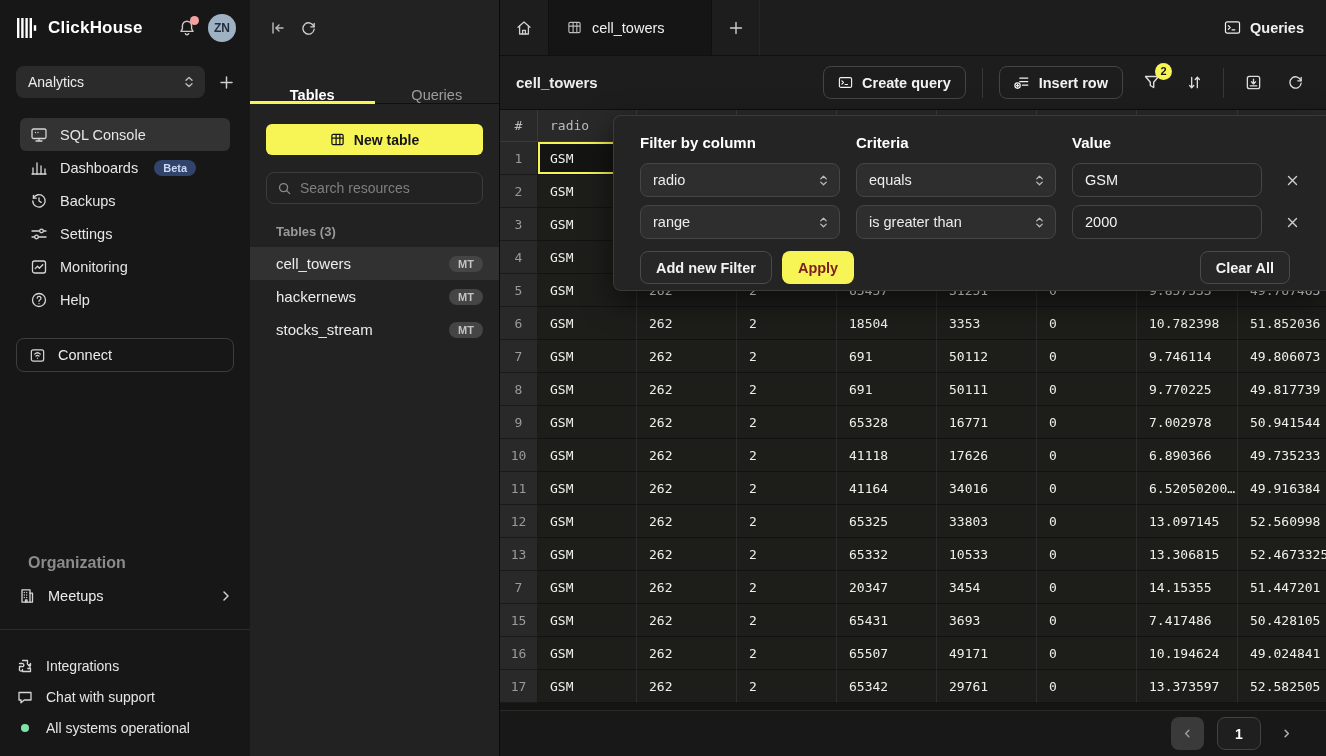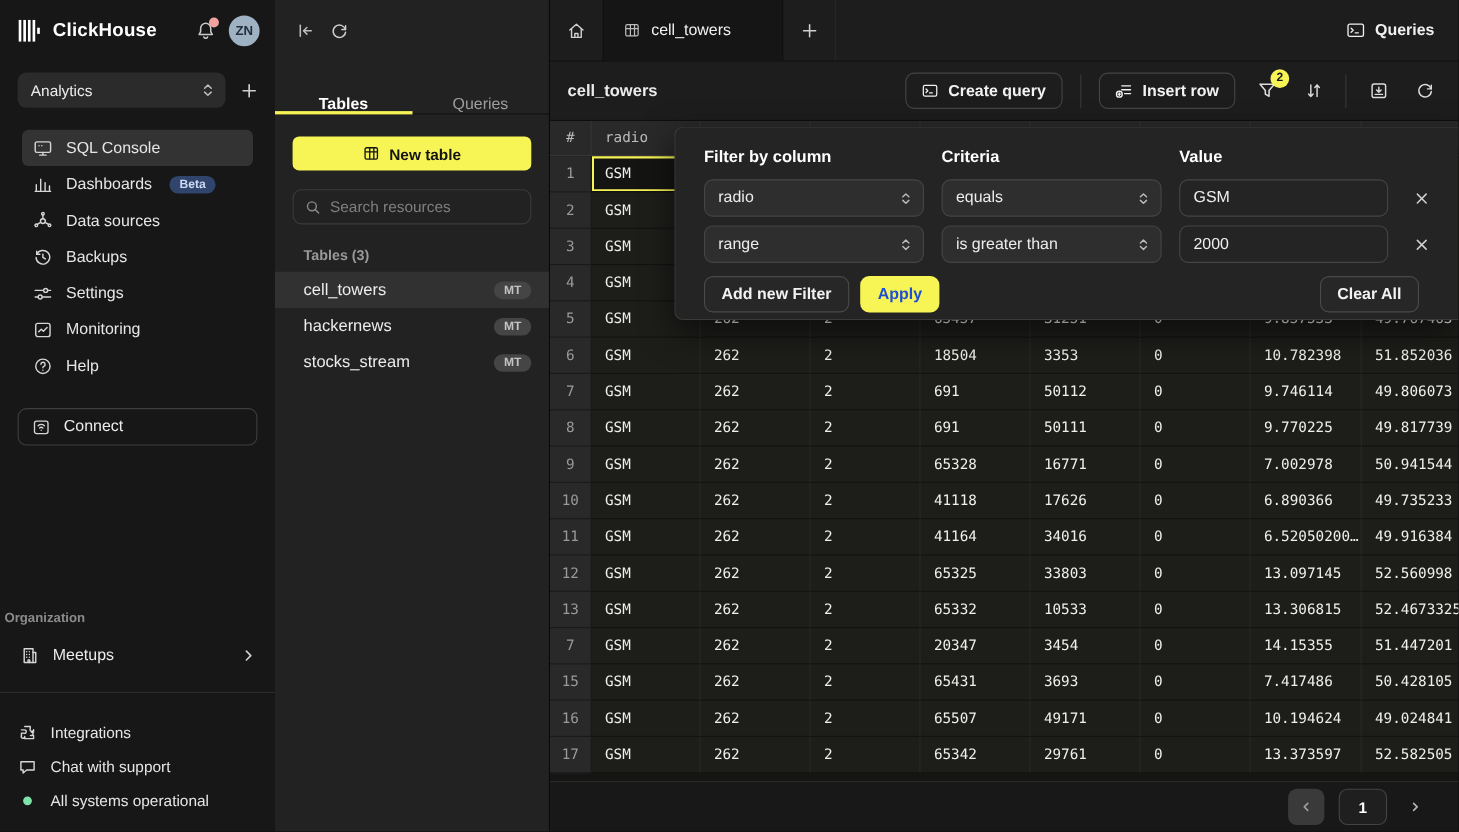--- a/index.html
+++ b/index.html
@@ -22,21 +22,21 @@
   .ws-row { display:flex; align-items:center; padding:10px 16px 6px 16px; gap:14px; }
   .ws-select { flex:1; height:32px; background:#2b2b2b; border-radius:8px; display:flex; align-items:center; padding:0 10px 0 12px; font-size:14px; color:#ededed; cursor:pointer; }
   .ws-select .spacer { flex:1; }
   .plus-btn { color:#cfcfcf; cursor:pointer; display:flex; }
   .nav { margin-top:14px; padding:0 20px; }
   .nav-item { height:33px; display:flex; align-items:center; gap:12px; padding:0 10px; border-radius:6px; font-size:14.5px; color:#e6e6e6; cursor:pointer; }
   .nav-item .ico { width:18px; color:#d6d6d6; display:flex; justify-content:center; }
   .nav-item.active { background:#333333; }
   .badge-beta { margin-left:4px; background:#30446c; color:#ccd9f5; font-size:11px; font-weight:700; border-radius:10px; padding:2px 9px; }
   .connect-btn { margin:22px 16px 0 16px; height:34px; border:1px solid #3e3e3e; border-radius:8px; display:flex; align-items:center; gap:12px; padding:0 12px; font-size:14.5px; cursor:pointer; }
-  .org-label { margin:0 4px; position:absolute; top:554px; font-size:12px; font-weight:700; color:#8b8b8b; }
+  .org-label { margin:0 28px; position:absolute; top:554px; font-size:16px; font-weight:700; color:#8b8b8b; }
   .org-item { position:absolute; top:580px; left:8px; right:8px; height:32px; display:flex; align-items:center; gap:12px; padding:0 10px; font-size:14.5px; cursor:pointer; }
   .org-item .spacer { flex:1; }
   .sb-divider { position:absolute; top:629px; left:0; right:0; border-top:1px solid #2b2b2b; }
   .sb-foot { position:absolute; top:650px; left:16px; right:16px; }
   .foot-item { height:31px; display:flex; align-items:center; gap:12px; font-size:14px; color:#e6e6e6; cursor:pointer; }
   .status-dot { width:8px; height:8px; border-radius:50%; background:#7fe3a9; margin:0 5px; }
 
   
   .ex-head { height:56px; display:flex; align-items:center; padding:0 14px 0 20px; gap:12px; }
   .collapse-btn { color:#bdbdbd; cursor:pointer; display:flex; }
@@ -89,21 +89,21 @@
   .pop-labels { display:flex; gap:16px; margin-bottom:12px; }
   .pop-labels div { font-size:15px; font-weight:700; color:#fff; }
   .pl-col { width:200px; } .pl-cri { width:200px; } .pl-val { width:190px; }
   .pop-row { display:flex; gap:16px; align-items:center; margin-bottom:8px; }
   .pp-select { width:200px; height:34px; background:#2e2e2e; border:1px solid #454545; border-radius:8px; display:flex; align-items:center; padding:0 10px 0 12px; font-size:14.5px; cursor:pointer; }
   .pp-select .spacer { flex:1; }
   .pp-input { width:190px; height:34px; background:#242424; border:1px solid #454545; border-radius:8px; padding:0 12px; font-size:14.5px; color:#f0f0f0; outline:none; font-family:"Liberation Sans",sans-serif; }
   .pp-x { width:28px; height:28px; display:flex; align-items:center; justify-content:center; color:#cfcfcf; cursor:pointer; }
   .pop-actions { display:flex; align-items:center; gap:10px; margin-top:12px; padding-right:36px; }
   .pp-btn { height:33px; border:1px solid #4a4a4a; border-radius:8px; background:#272727; color:#f2f2f2; font-size:14.5px; font-weight:600; padding:0 15px; display:flex; align-items:center; cursor:pointer; }
-  .pp-apply { height:33px; border-radius:8px; background:var(--yellow); color:#1d4ed8; font-size:14.5px; font-weight:600; padding:0 16px; display:flex; align-items:center; cursor:pointer; }
+  .pp-apply { height:33px; border-radius:8px; background:var(--yellow); color:#7f1d1d; font-size:14.5px; font-weight:600; padding:0 16px; display:flex; align-items:center; cursor:pointer; }
   .pop-actions .spacer { flex:1; }
 
   
   .foot { position:absolute; left:0; bottom:0; width:826px; height:46px; background:#181818; border-top:1px solid #2a2a2a; display:flex; align-items:center; justify-content:flex-end; gap:13px; padding-right:28px; }
   .pg-prev { width:33px; height:33px; border-radius:8px; background:#3a3a3a; color:#9d9d9d; display:flex; align-items:center; justify-content:center; cursor:pointer; }
   .pg-num { width:44px; height:33px; border-radius:8px; border:1px solid #434343; background:#1f1f1f; color:#fff; font-size:14px; font-weight:600; display:flex; align-items:center; justify-content:center; cursor:pointer; }
   .pg-next { width:24px; height:33px; color:#b5b5b5; display:flex; align-items:center; justify-content:center; cursor:pointer; }
 
   :root { --yellow:#f7f556; }
 </style>
@@ -166,32 +166,20 @@
     </div>
     <div class="nav-item">
       <span class="ico">
           <svg width="18" height="18" viewBox="0 0 18 18" fill="none" stroke="currentColor" stroke-width="1.3" stroke-linecap="round">
             <path d="M3 15V9M7 15V4M11 15V7M15 15V10"></path>
             <path d="M2 15h14"></path>
           </svg>
         </span>
       <span>Dashboards</span>
       <span class="badge-beta">Beta</span>
-    </div>
-    <div class="nav-item">
-      <span class="ico">
-          <svg width="18" height="18" viewBox="0 0 18 18" fill="none" stroke="currentColor" stroke-width="1.3" stroke-linecap="round">
-            <circle cx="9" cy="9" r="2.2"></circle>
-            <path d="M9 6.8V3.2M6.9 10.2l-3 1.8M11.1 10.2l3 1.8"></path>
-            <circle cx="9" cy="2.4" r="1.2"></circle>
-            <circle cx="3" cy="12.8" r="1.2"></circle>
-            <circle cx="15" cy="12.8" r="1.2"></circle>
-          </svg>
-        </span>
-      <span>Data sources</span>
     </div>
     <div class="nav-item">
       <span class="ico">
           <svg width="18" height="18" viewBox="0 0 18 18" fill="none" stroke="currentColor" stroke-width="1.3" stroke-linecap="round" stroke-linejoin="round">
             <path d="M3.4 6.2A6.2 6.2 0 1 1 2.8 9"></path>
             <path d="M3.4 3.4v2.8h2.8"></path>
             <path d="M9 6v3l2.2 1.4"></path>
           </svg>
         </span>
       <span>Backups</span>

